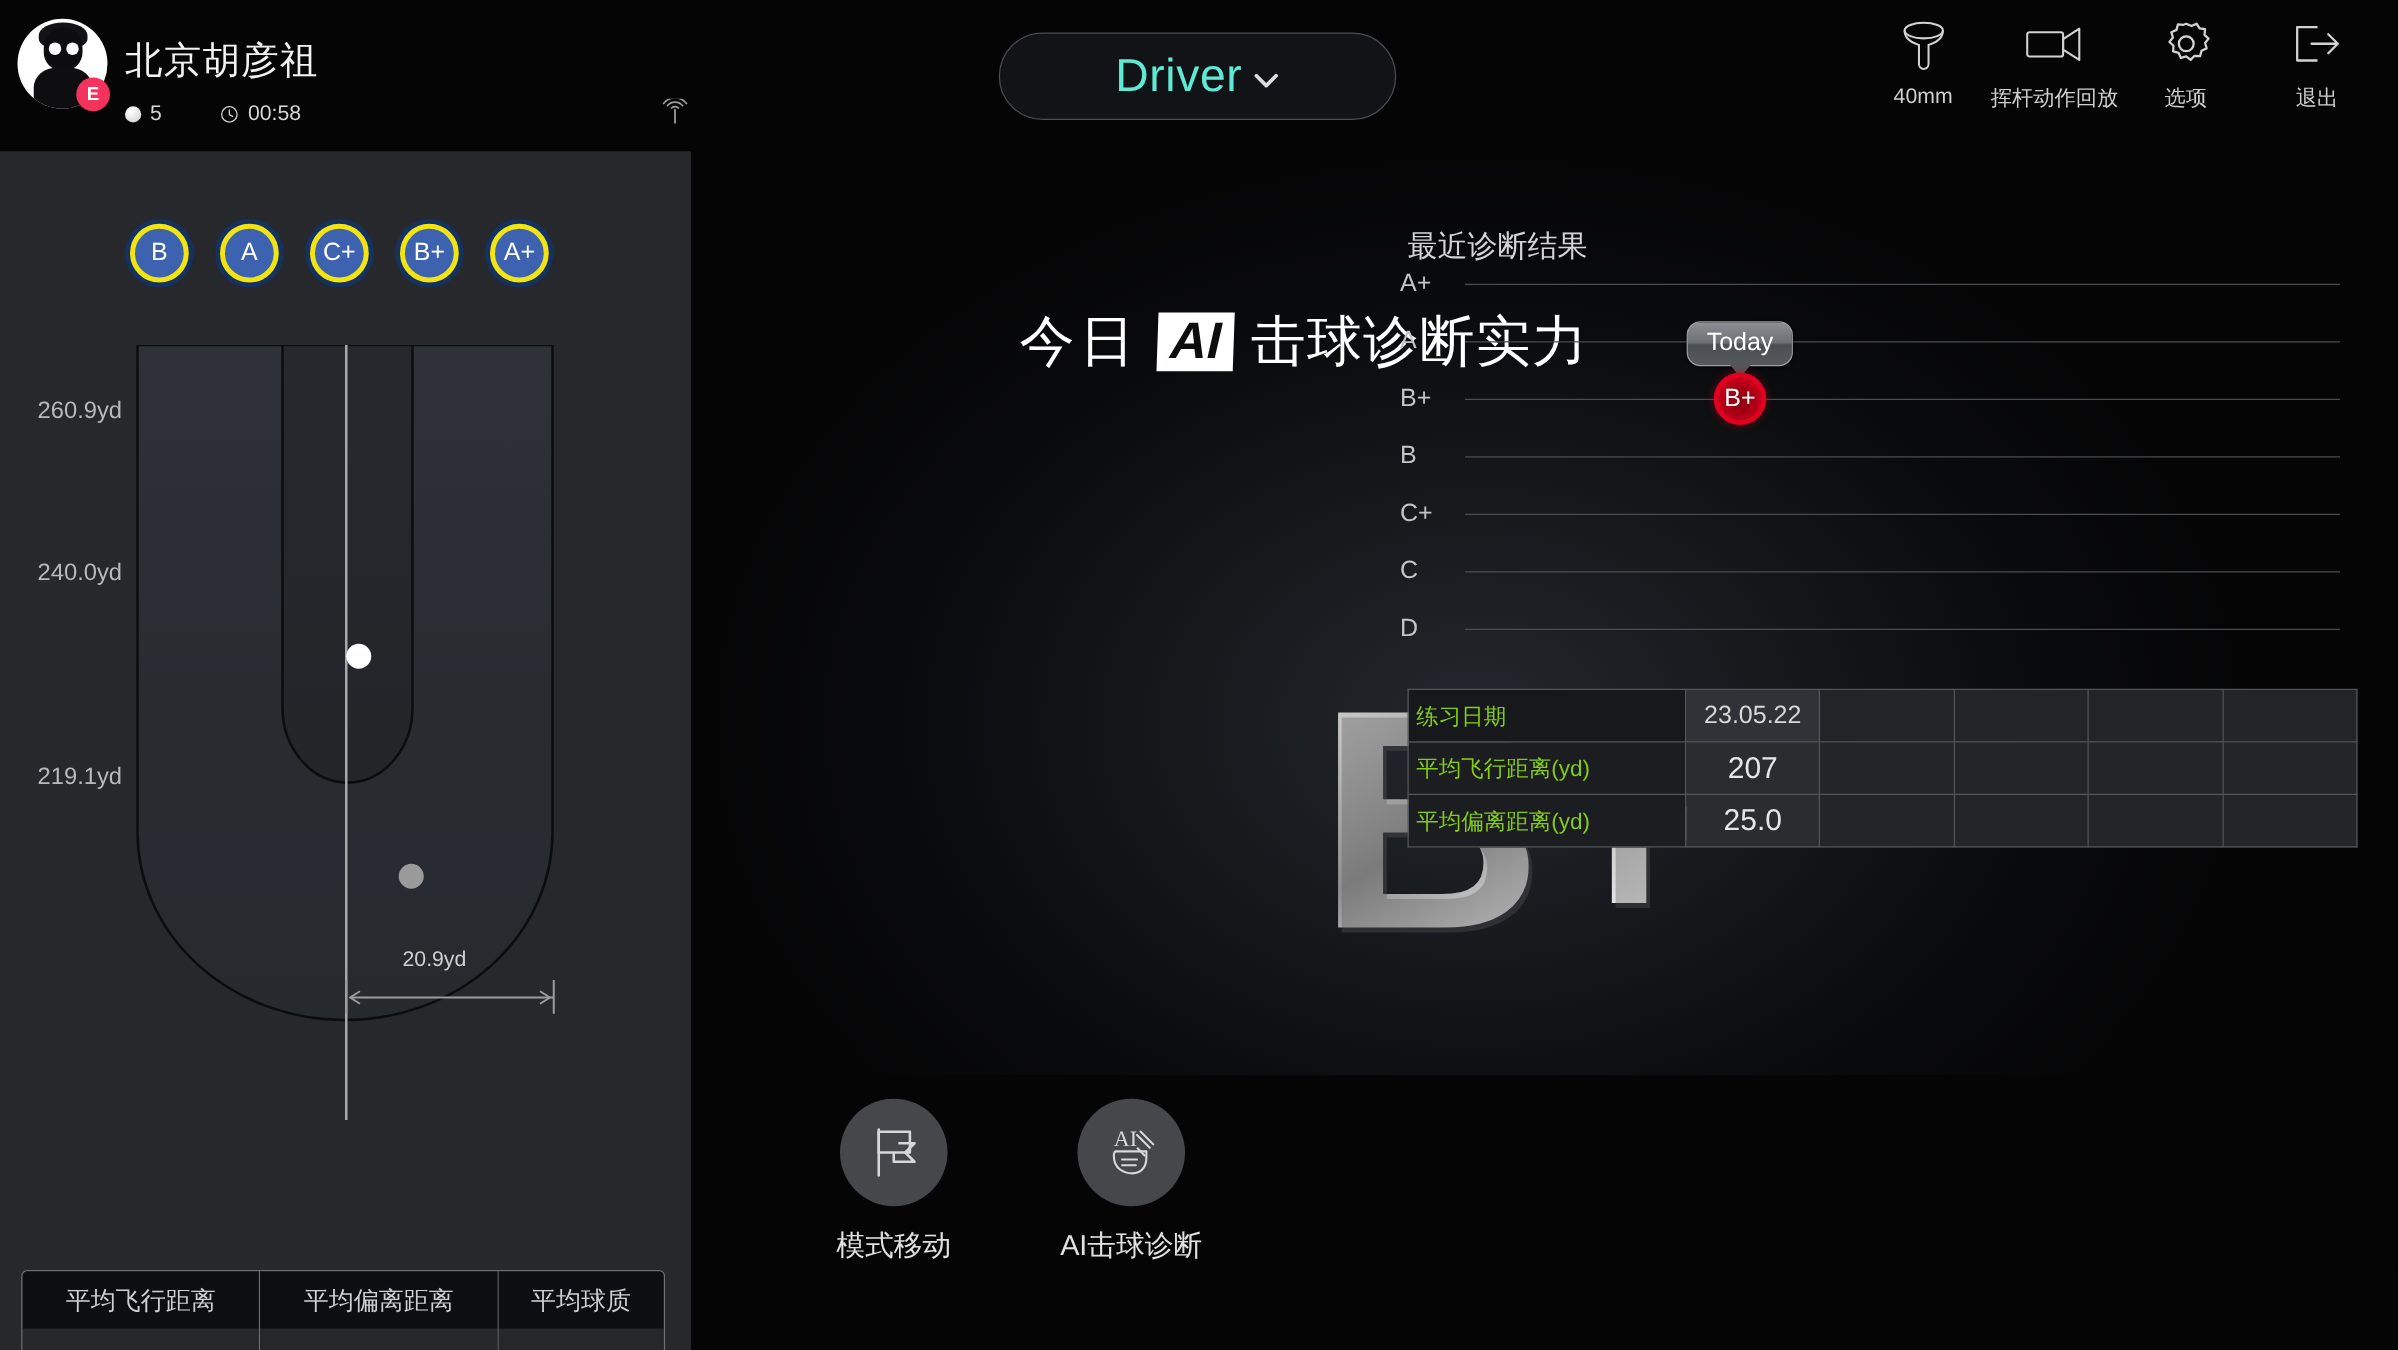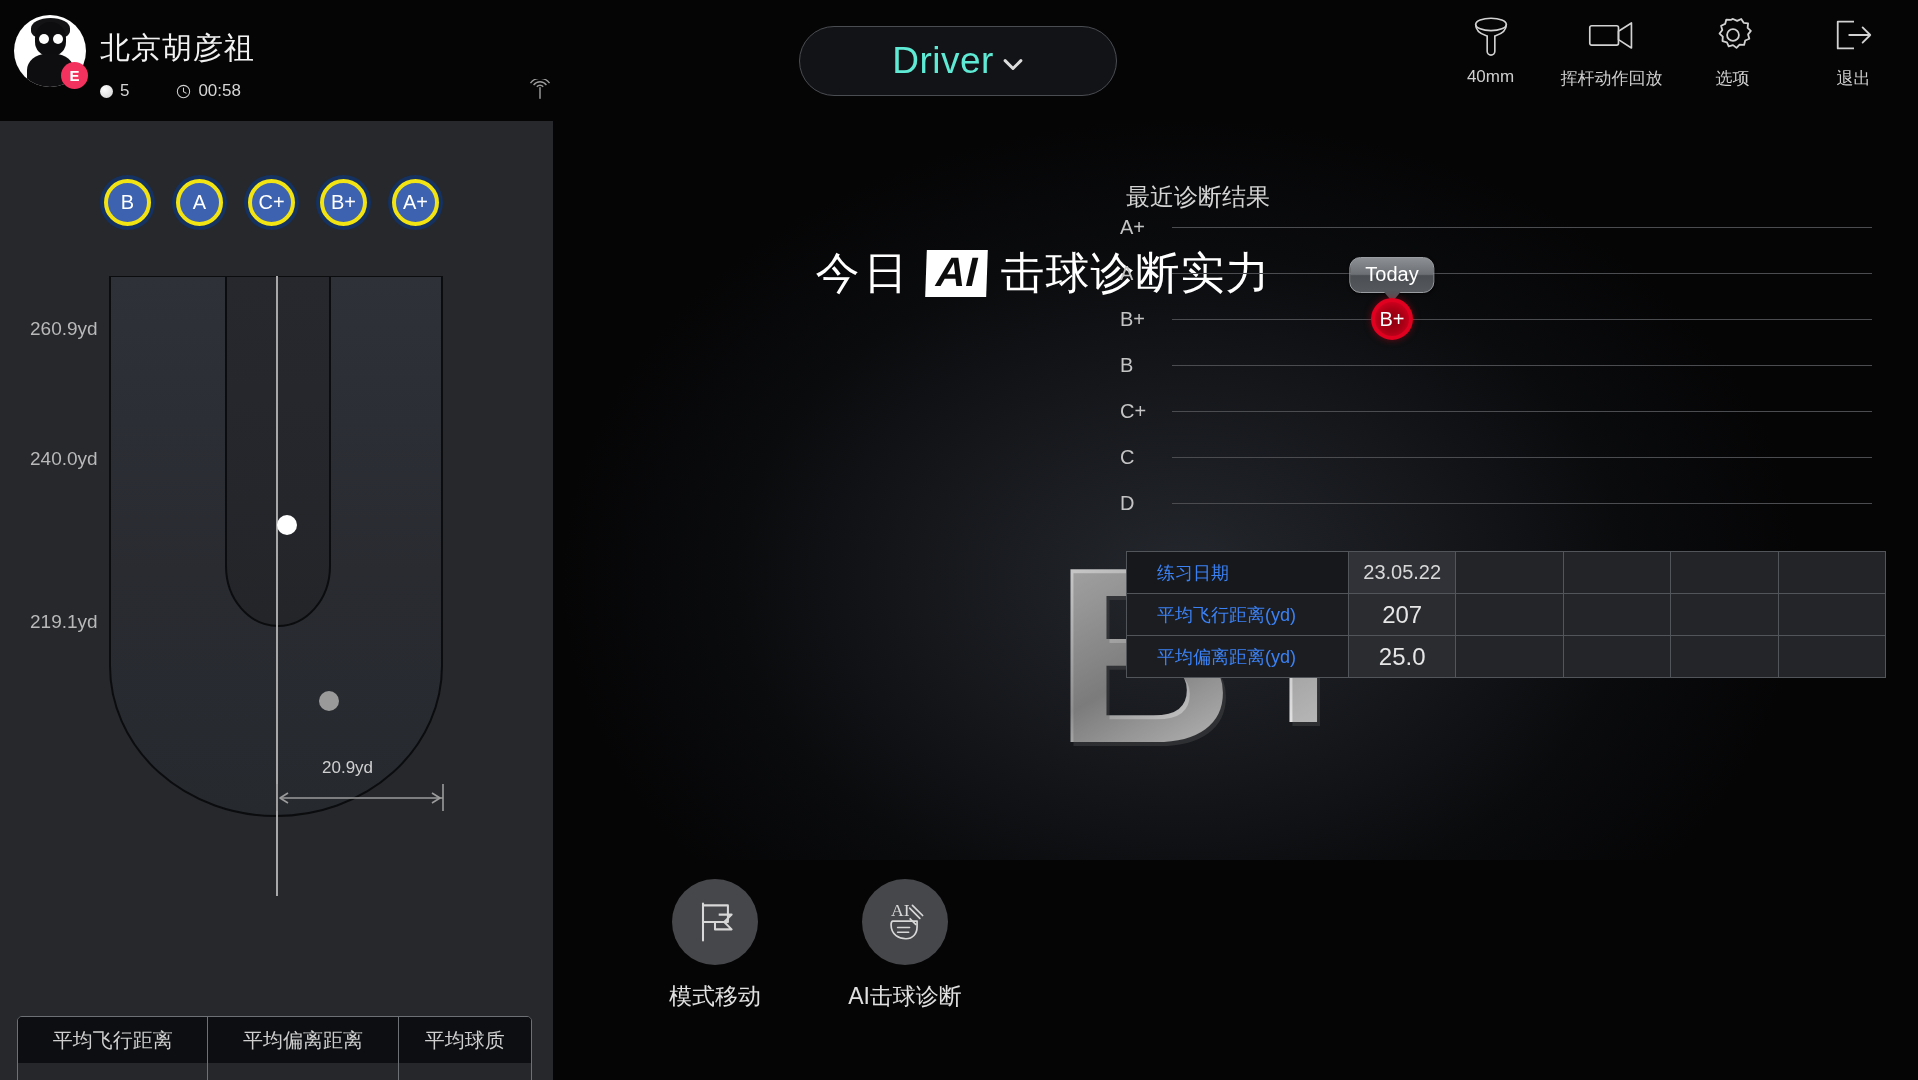--- a/index.html
+++ b/index.html
@@ -69,21 +69,21 @@
   .club-select {
     position: absolute; left: 799px; top: 26px; width: 318px; height: 70px;
     border: 1px solid #4a4d52; border-radius: 35px;
     background: #121316;
     display: flex; align-items: center; justify-content: center; gap: 8px;
     cursor: pointer;
   }
   .club-select .label { font-size: 37px; color: #5eead4; letter-spacing: .5px; }
   .club-select .chev { width: 22px; height: 14px; margin-top: 8px; }
 
-  .header-tools { position: absolute; right: 12px; top: 12px; display: flex; gap: 16px; }
+  .header-tools { position: absolute; right: 12px; top: 12px; display: flex; gap: 0px; }
   .tool {
     width: 105px; display: flex; flex-direction: column; align-items: center; gap: 9px;
     cursor: pointer;
   }
   .tool .ico { height: 46px; display: flex; align-items: center; justify-content: center; }
   .tool .tlabel { font-size: 17px; color: #cfcfcf; white-space: nowrap; }
 
   
   .left-panel {
     position: absolute; left: 0; top: 121px; width: 553px; height: 959px;
@@ -208,21 +208,21 @@
   }
 
   .hist-table {
     position: absolute; left: 6px; top: 430px; width: 760px;
     border-collapse: collapse; table-layout: fixed;
   }
   .hist-table td {
     border: 1px solid #52555a; height: 42px; color: #cfcfcf; font-size: 18px;
   }
   .hist-table td.rowhead {
-    background: #1b1d21; padding-left: 30px; width: 222px; text-align: left; color: #3b82f6;
+    background: #1b1d21; padding-left: 6px; width: 222px; text-align: left; color: #84cc16;
   }
   .hist-table td.cell { background: #2a2c30; text-align: center; font-size: 24px; color: #e6e6e6; }
   .hist-table td.empty { background: #232529; }
   .hist-table tr.datehead td.rowhead { background: #16181c; }
   .hist-table tr.datehead td.cell { background: #303238; font-size: 20px; color: #d8d8d8; }
   .hist-table tr.datehead td.empty { background: #222428; }
 
   
   .bottom-bar {
     position: absolute; left: 553px; top: 860px; width: 1365px; height: 220px;

